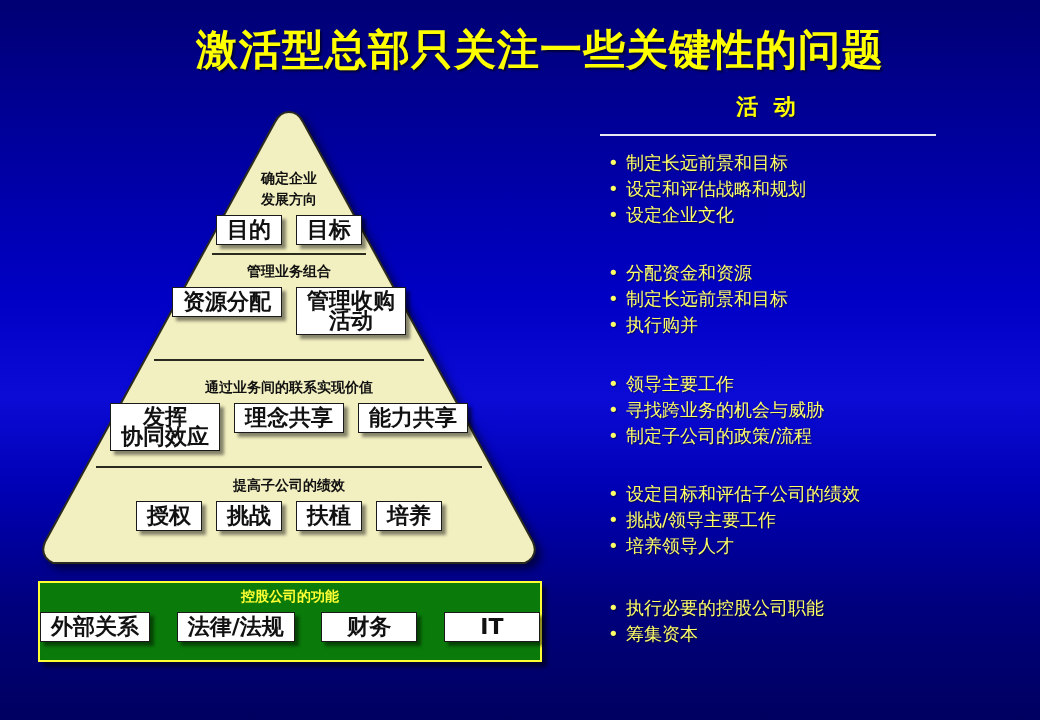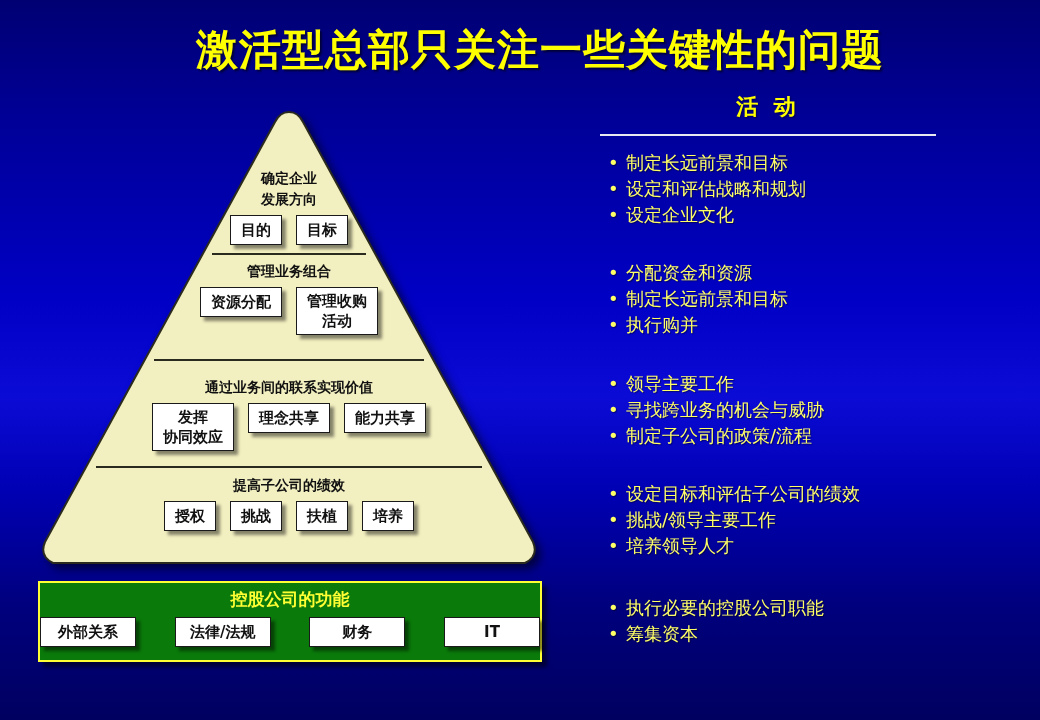--- a/index.html
+++ b/index.html
@@ -76,21 +76,21 @@
     display: flex;
     justify-content: center;
     align-items: flex-start;
     gap: 14px;
     margin-top: 5px;
   }
   .node {
     background: #ffffff;
     border: 1.6px solid #1a1a1a;
     color: #111111;
-    font-size: 15px;
+    font-size: 22px;
     font-weight: bold;
     line-height: 20px;
     padding: 4px 10px;
     box-shadow: 4px 4px 3px rgba(0,0,0,.45);
     white-space: nowrap;
     text-align: center;
   }
   .node.two-line { padding: 3px 10px; }
 
   
@@ -107,21 +107,21 @@
     width: 504px;
     height: 81px;
     background: #0a7a0a;
     border: 2px solid #ffff33;
     box-shadow: 5px 5px 4px rgba(0,0,0,.5);
     box-sizing: border-box;
   }
   #green-title {
     text-align: center;
     color: #ffff33;
-    font-size: 17px;
+    font-size: 14px;
     font-weight: bold;
     margin-top: 5px;
   }
   #green-boxes {
     display: flex;
     justify-content: space-between;
     gap: 10px;
     margin-top: 6px;
   }
   #green-boxes .node {

